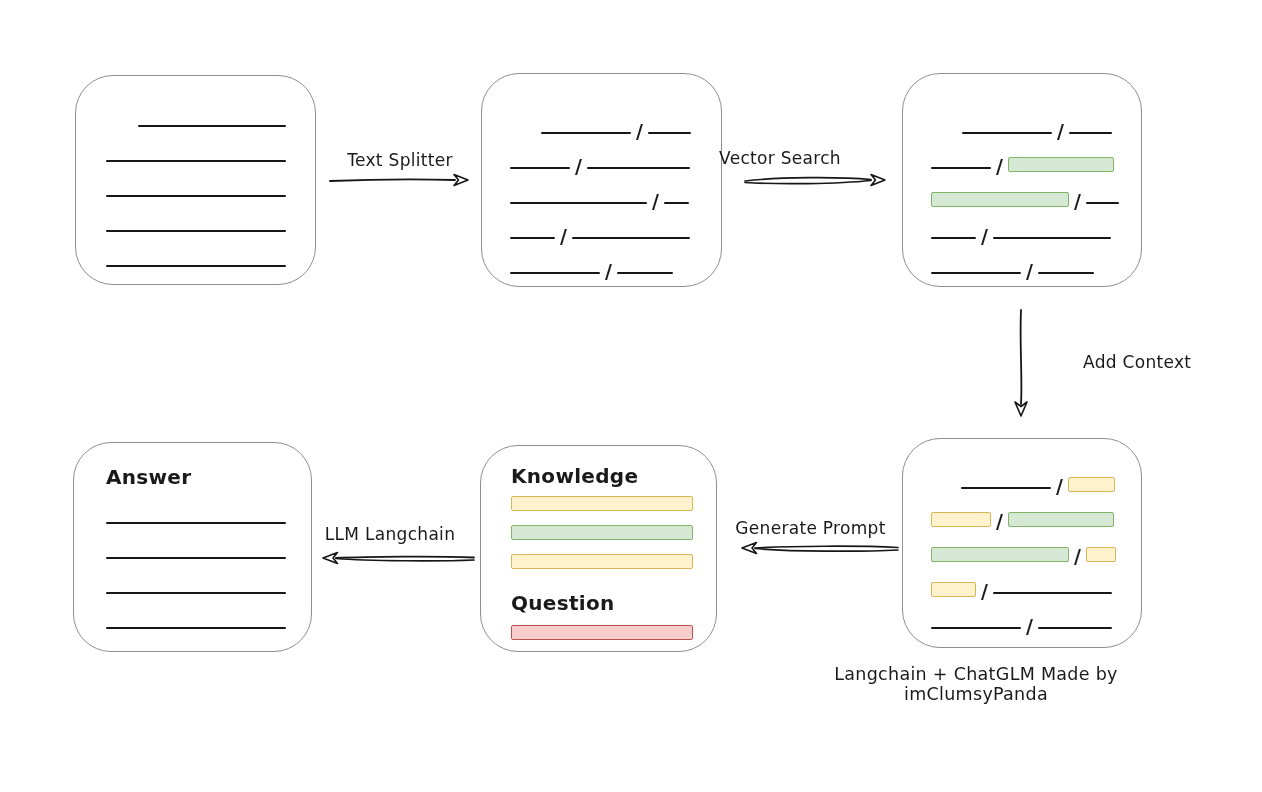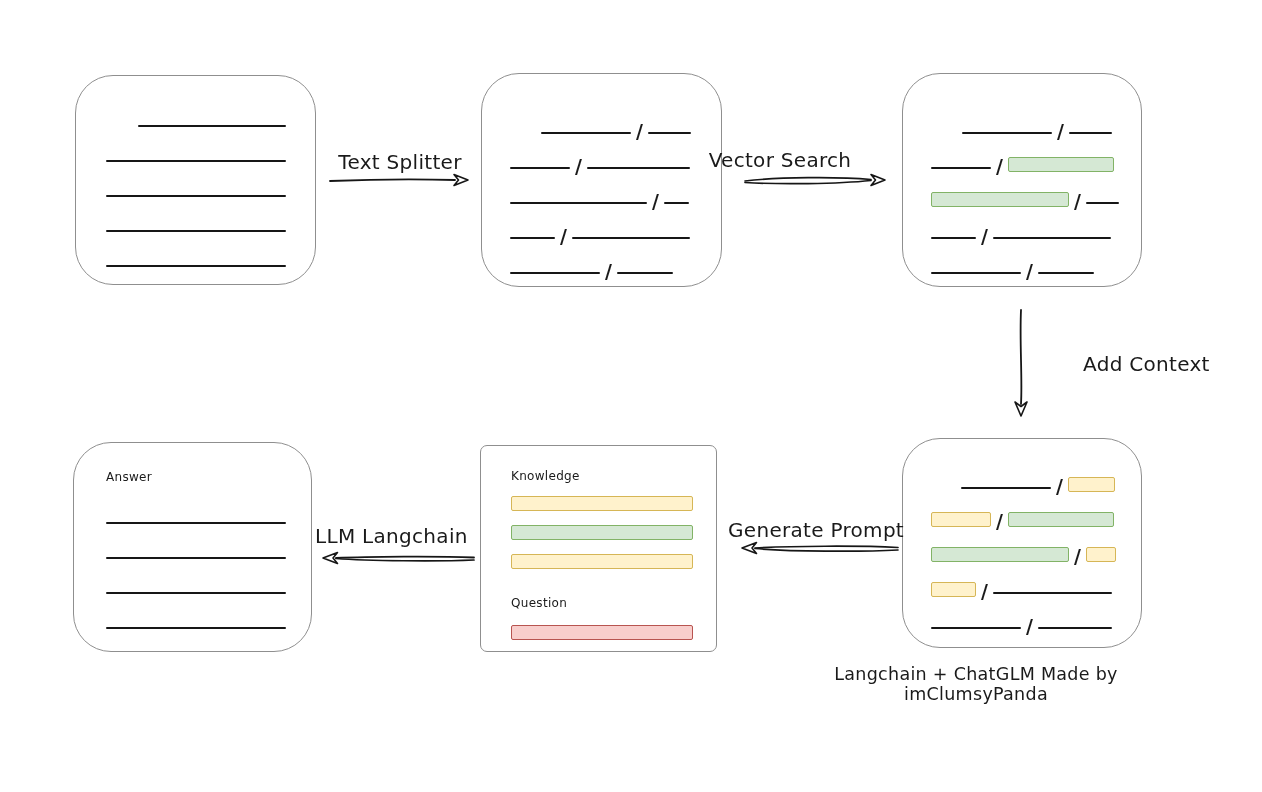--- a/index.html
+++ b/index.html
@@ -6,27 +6,27 @@
   .canvas{position:relative;width:1262px;height:792px;background:#ffffff;overflow:hidden;
           font-family:"DejaVu Sans",sans-serif;color:#1a1a1a;}
   .box{position:absolute;background:#fff;border:1.6px solid #8f8f8f;border-radius:38px;box-sizing:border-box;}
   .row{display:flex;align-items:flex-end;height:30px;padding-bottom:5px;}
   .seg-line{height:0;border-bottom:2px solid #161616;margin-bottom:3px;border-radius:1px;}
   .seg-slash{font-size:19px;font-weight:600;line-height:13px;margin:0 5px;transform:translateY(1px);}
   .seg-rect{height:15px;box-sizing:border-box;border:1.6px solid;border-radius:2px;}
   .seg-rect.green{background:var(--green-fill);border-color:var(--green-stroke);}
   .seg-rect.yellow{background:var(--yellow-fill);border-color:var(--yellow-stroke);}
   .seg-rect.red{background:var(--red-fill);border-color:var(--red-stroke);}
-  .heading{font-size:12px;font-weight:400;line-height:20px;letter-spacing:.3px;}
-  .arrow-label{position:absolute;font-size:20px;font-weight:500;text-align:center;letter-spacing:.3px;white-space:nowrap;}
+  .heading{font-size:20px;font-weight:700;line-height:20px;letter-spacing:.3px;}
+  .arrow-label{position:absolute;font-size:17px;font-weight:500;text-align:center;letter-spacing:.3px;white-space:nowrap;}
   .arrow-svg{position:absolute;overflow:visible;}
   .caption{position:absolute;left:766px;top:664px;width:420px;text-align:center;
            font-size:17.5px;font-weight:500;letter-spacing:.3px;}
   
-  .prompt-pad{padding:20px 0 0 30px;border-radius:7px;}
+  .prompt-pad{padding:20px 0 0 30px;}
   .bars .row{height:auto;padding:0;margin-top:14px;}
   .bars.first .row:first-child{margin-top:10px;}
   .bars.qbar .row{margin-top:12px;}
   .q-heading{margin-top:24px;}
 </style>
 </head>
 <body>
 
 <div class="canvas" style="--green-fill: #d5e8d4; --green-stroke: #82b366; --yellow-fill: #fff2cc; --yellow-stroke: #d6b656; --red-fill: #f8cecc; --red-stroke: #b85450;">
 

